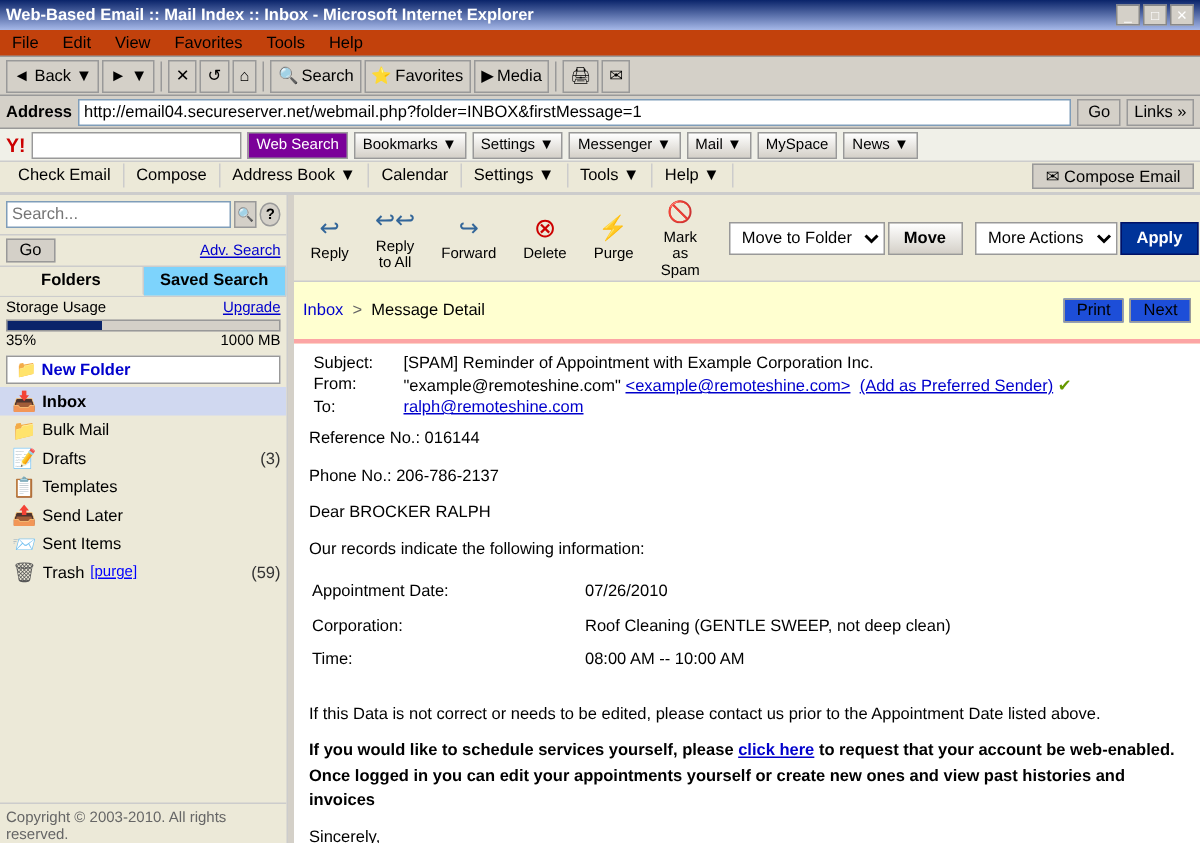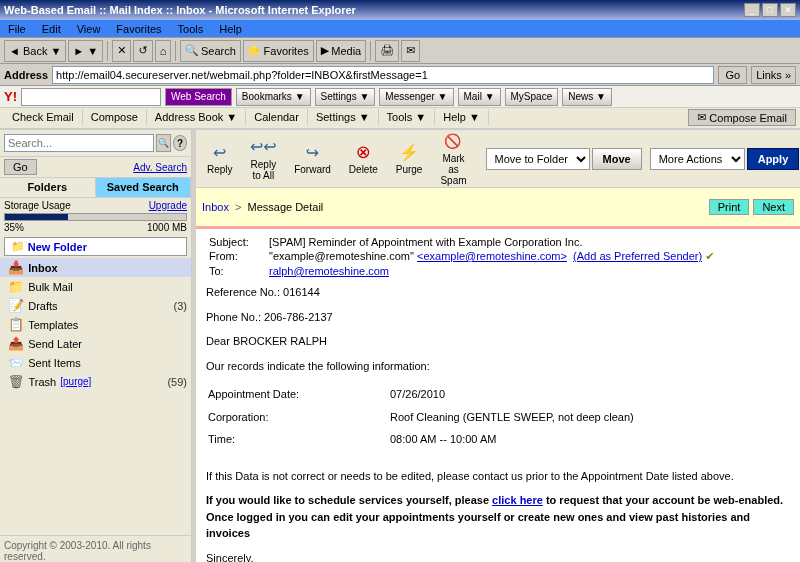--- a/index.html
+++ b/index.html
@@ -22,21 +22,21 @@
       background: #d4d0c8;
       border: 1px solid #888;
       width: 16px; height: 14px;
       font-size: 9px;
       display: flex; align-items: center; justify-content: center;
       cursor: pointer;
     }
 
     
     .menu-bar {
-      background: #3b82f6;
+      background: #c2410c;
       border-bottom: 1px solid #999;
       padding: 2px 4px;
       display: flex;
       gap: 8px;
       height: 18px;
       align-items: center;
     }
     .menu-item { font-size: 11px; cursor: pointer; padding: 1px 4px; }
 
     
@@ -382,21 +382,21 @@
       display: flex;
       align-items: center;
       justify-content: space-between;
       height: 22px;
     }
     .breadcrumb { font-size: 11px; }
     .breadcrumb a { color: #0000cc; text-decoration: none; }
     .breadcrumb-separator { color: #666; margin: 0 3px; }
     .nav-btns { display: flex; gap: 4px; }
     .nav-btn {
-      background: #5eead4;
+      background: #1d4ed8;
       border: 1px solid #999;
       padding: 1px 8px;
       font-size: 11px;
       cursor: pointer;
     }
 
     
     .email-content {
       flex: 1;
       overflow-y: auto;

